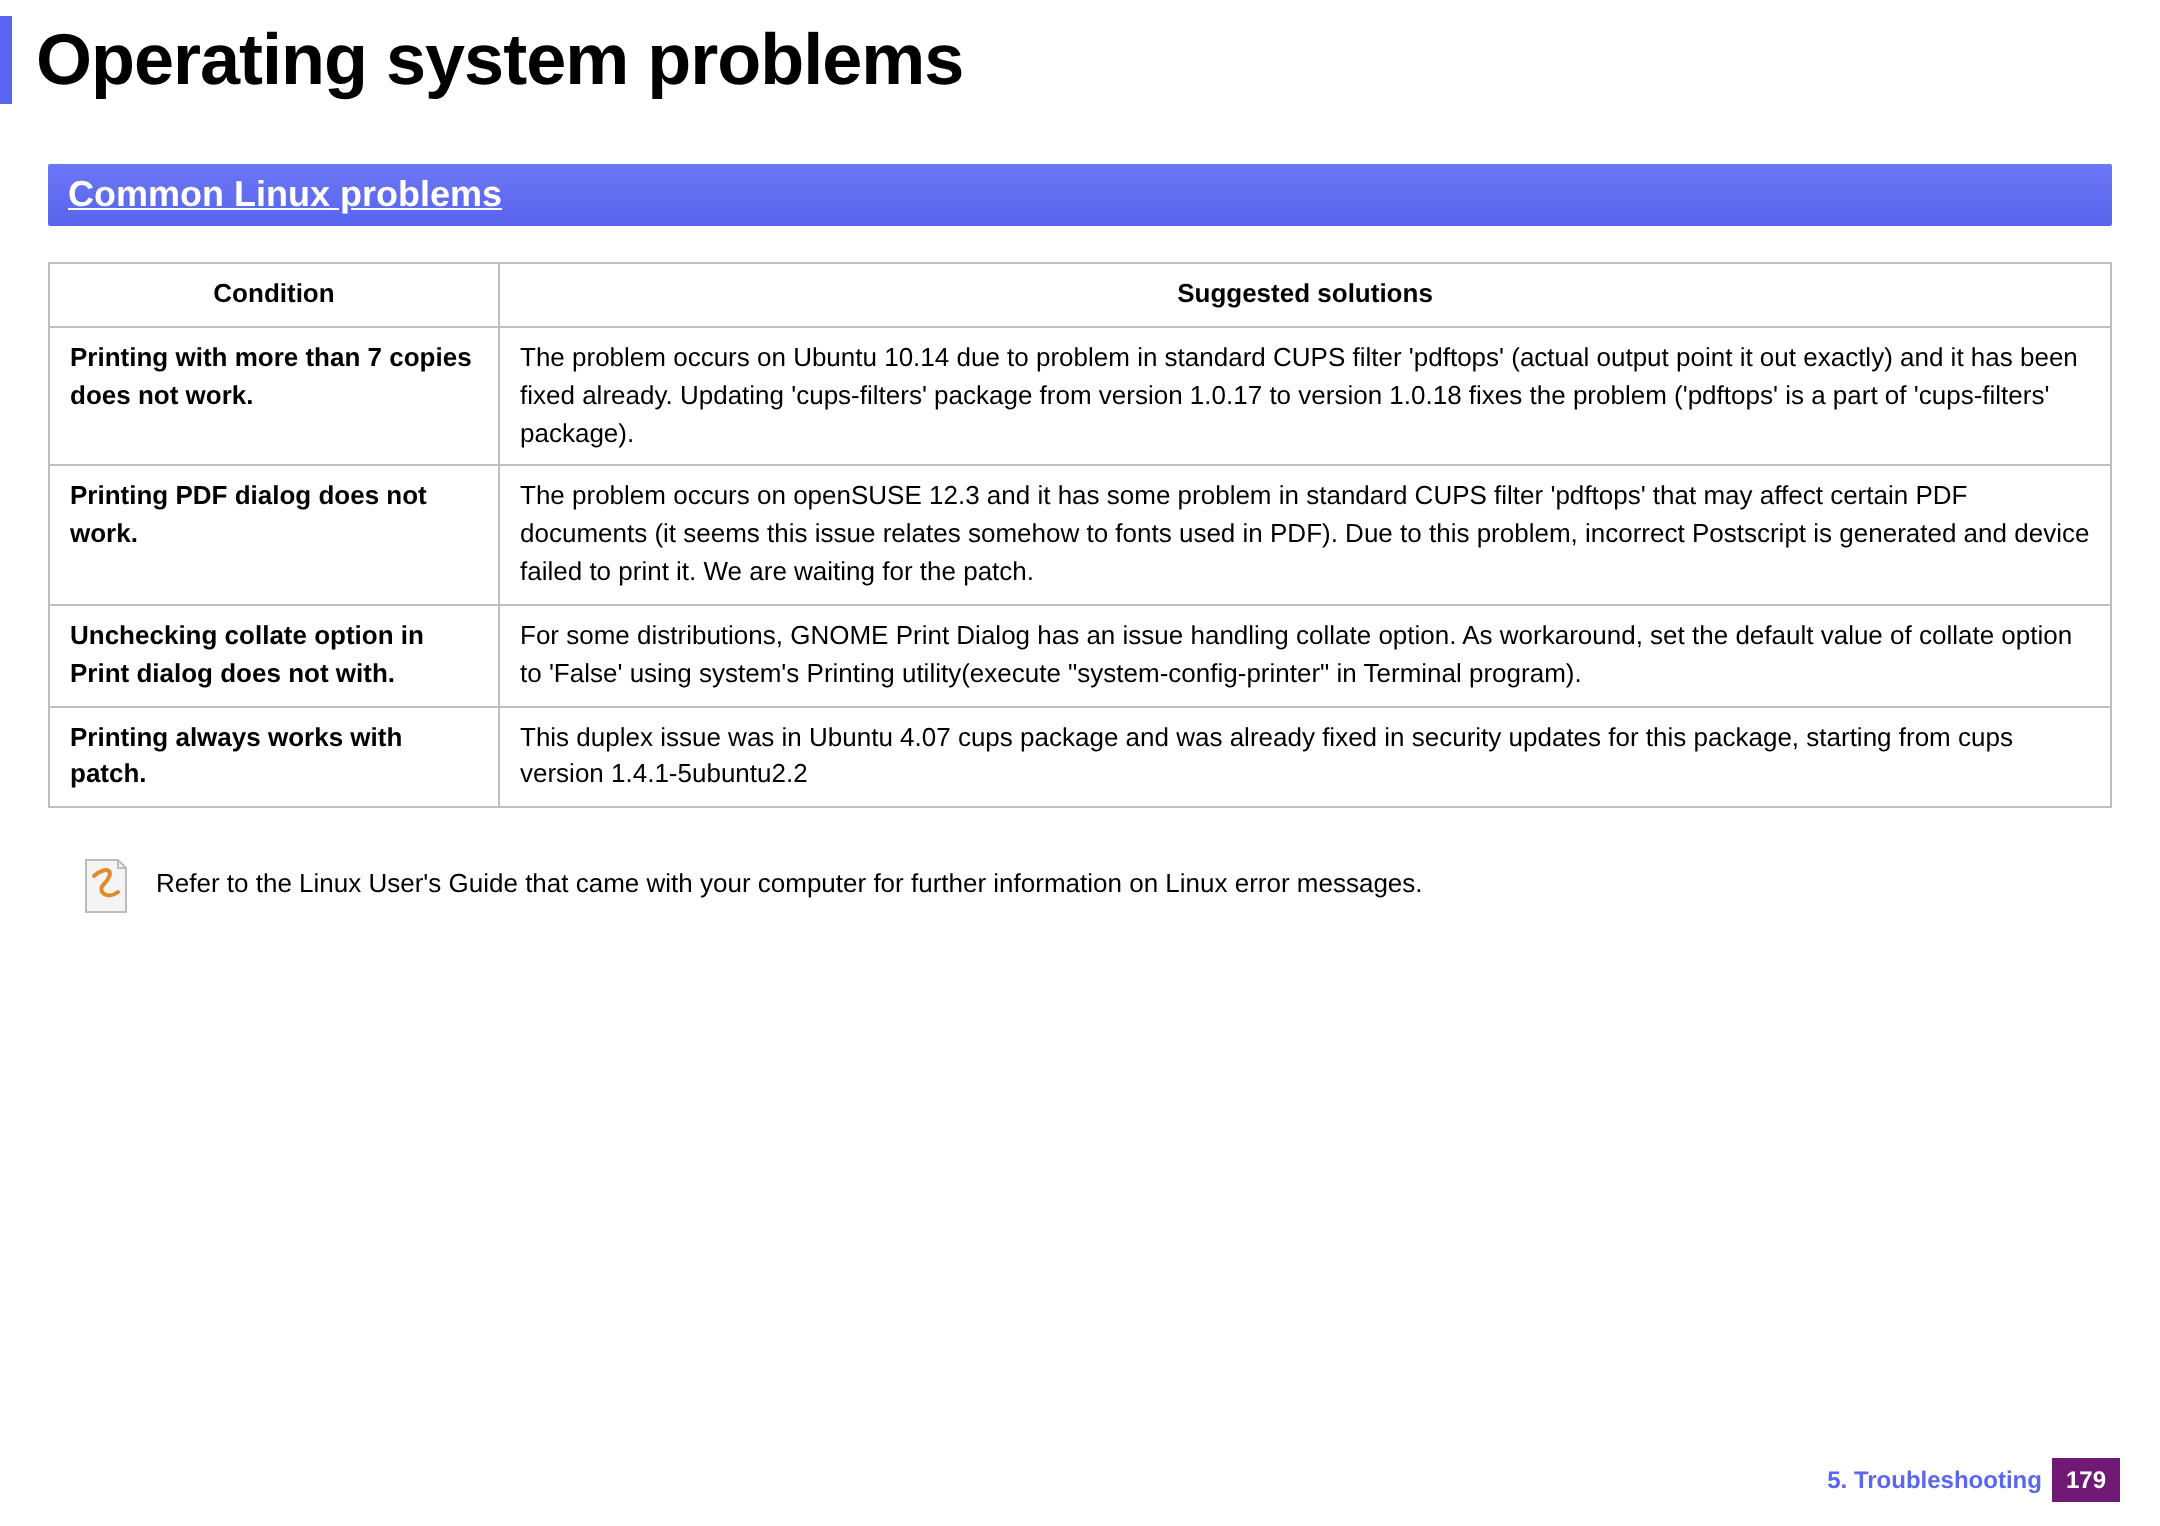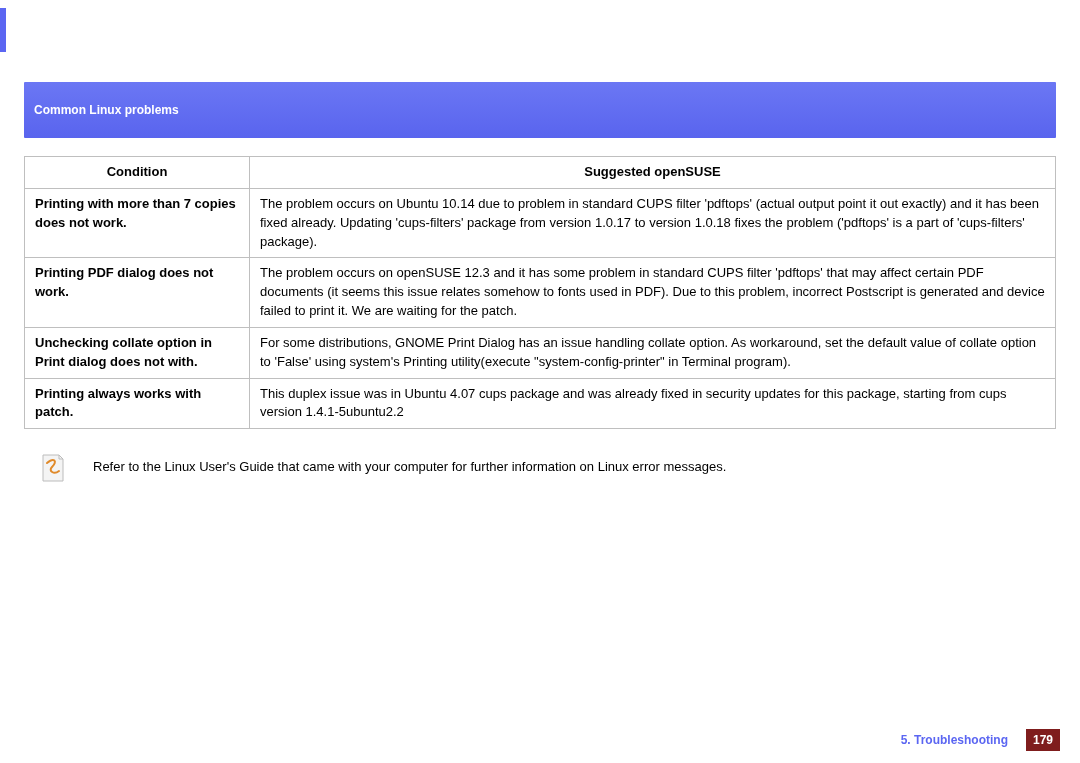--- a/index.html
+++ b/index.html
@@ -28,23 +28,24 @@
     font-weight: 700;
     letter-spacing: -0.5px;
   }
   .section {
     margin: 30px 24px 0 24px;
   }
   .section-header {
     background: linear-gradient(to bottom, #6b77f4, #5964ee);
     color: #fff;
     font-weight: 700;
-    font-size: 12px;
-    padding: 21px 10px;
+    font-size: 18px;
+    padding: 5px 10px;
     border-radius: 1px;
+    text-decoration: underline;
   }
   table {
     width: 100%;
     border-collapse: collapse;
     margin-top: 18px;
     font-size: 13px;
   }
   th, td {
     border: 1px solid #bfbfbf;
     padding: 6px 10px;
@@ -56,64 +57,65 @@
     font-weight: 700;
     text-align: center;
     background: #fff;
   }
   th.col-cond { width: 225px; }
   td.cond { font-weight: 700; }
   .note-row {
     display: flex;
     align-items: flex-start;
     margin: 24px 24px 0 40px;
-    gap: 27px;
+    gap: 12px;
   }
   .note-icon {
     width: 26px;
     height: 30px;
     flex-shrink: 0;
   }
   .note-text {
     font-size: 13px;
     padding-top: 6px;
   }
   .footer {
     position: absolute;
     bottom: 12px;
     right: 20px;
     display: flex;
     align-items: center;
-    gap: 18px;
+    gap: 5px;
     font-size: 12px;
     font-weight: 700;
     color: #5b66f2;
   }
   .page-num {
-    background: #7f1d1d;
+    background: #701a75;
     color: #fff;
     padding: 4px 7px;
     font-weight: 700;
   }
 </style>
 </head>
 <body>
 
 <div class="title-bar">
   <div class="title-accent"></div>
+  <h1>Operating system problems</h1>
 </div>
 
 <div class="section">
   <div class="section-header">Common Linux problems</div>
 
   <table>
     <thead>
       <tr>
         <th class="col-cond">Condition</th>
-        <th>Suggested openSUSE</th>
+        <th>Suggested solutions</th>
       </tr>
     </thead>
     <tbody>
       <tr>
         <td class="cond">Printing with more than 7 copies does not work.</td>
         <td>The problem occurs on Ubuntu 10.14 due to problem in standard CUPS filter 'pdftops' (actual output point it out exactly) and it has been fixed already. Updating 'cups-filters' package from version 1.0.17 to version 1.0.18 fixes the problem ('pdftops' is a part of 'cups-filters' package).</td>
       </tr>
       <tr>
         <td class="cond">Printing PDF dialog does not work.</td>
         <td>The problem occurs on openSUSE 12.3 and it has some problem in standard CUPS filter 'pdftops' that may affect certain PDF documents (it seems this issue relates somehow to fonts used in PDF). Due to this problem, incorrect Postscript is generated and device failed to print it. We are waiting for the patch.</td>

